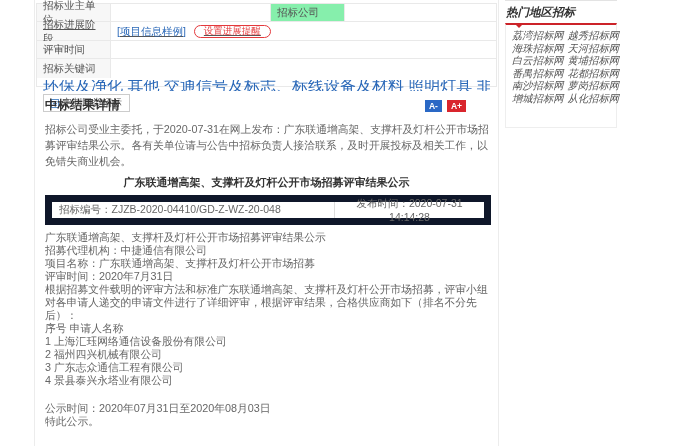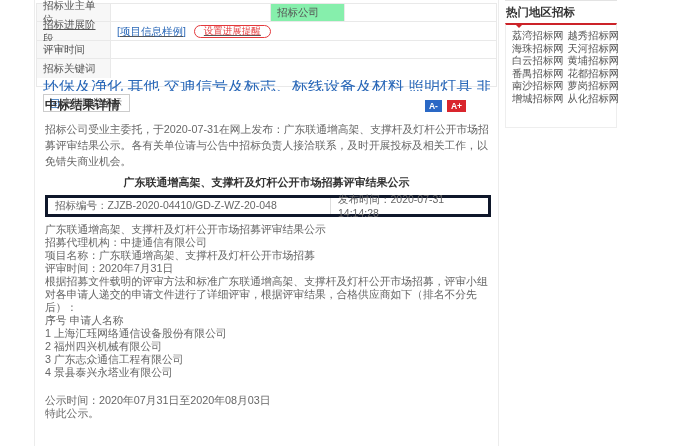--- a/index.html
+++ b/index.html
@@ -35,30 +35,30 @@
   .detail { padding:10px 10px 0 10px; }
   .d-head { display:flex; justify-content:space-between; align-items:center; margin-top:0; }
   .d-title { font-size:12.5px; font-weight:bold; color:#333; }
   .font-btns { display:flex; gap:5px; margin-right:22px; }
   .fbtn { height:12px; padding:0 4px; font-size:8.5px; font-weight:bold; color:#fff;
     display:flex; align-items:center; justify-content:center; cursor:pointer; border:none; }
   .fbtn.small { background:#2a68c5; }
   .fbtn.large { background:#d9252d; }
   .intro { margin-top:7px; font-size:10.8px; line-height:16px; color:#666; width:447px; }
   .doc-title { margin-top:6px; text-align:center; font-size:11px; font-weight:bold; color:#333; }
-  .meta-table { margin-top:5px; display:flex; border:3px solid #0f172a; font-size:10.5px; color:#666; width:446px; }
+  .meta-table { margin-top:5px; display:flex; border:7px solid #0f172a; font-size:10.5px; color:#666; width:446px; }
   .meta-cell { padding:2px 7px; height:16px; display:flex; align-items:center; }
   .meta-left { width:283px; border-right:1px solid #ddd; flex:none; }
-  .meta-right { flex:1; }
+  .meta-right { flex:1;text-align:center; }
   .body-lines { margin-top:6px; font-size:10.8px; color:#666; }
   .bline { line-height:13px; margin-bottom:0; min-height:13px; }
   .bline.gap { margin-top:15px; }
 
   
-  .sidebar { position:absolute; left:505px; top:0; width:112px; }
+  .sidebar { position:absolute; left:505px; top:0; width:112px;font-style:italic; }
   .sb-topline { border-top:1px solid #e3e3e3; margin-bottom:2px; }
   .sb-title { font-size:11.5px; font-weight:bold; color:#333; padding:2px 0 3px 1px; }
   .sb-box { border:1px solid #eee; border-top:2px solid #cc2329; position:relative; padding:5px 6px 22px; }
   .sb-marker { position:absolute; top:-1px; left:9px; width:0; height:0;
     border-left:4px solid transparent; border-right:4px solid transparent; border-top:4px solid #cc2329; }
   .sb-cols { display:flex; }
   .sb-col { width:54px; }
   .sb-col + .sb-col { margin-left:4px; }
   .sb-item { font-size:10.3px; color:#555; line-height:12.5px; cursor:pointer; white-space:nowrap; }
 </style>

